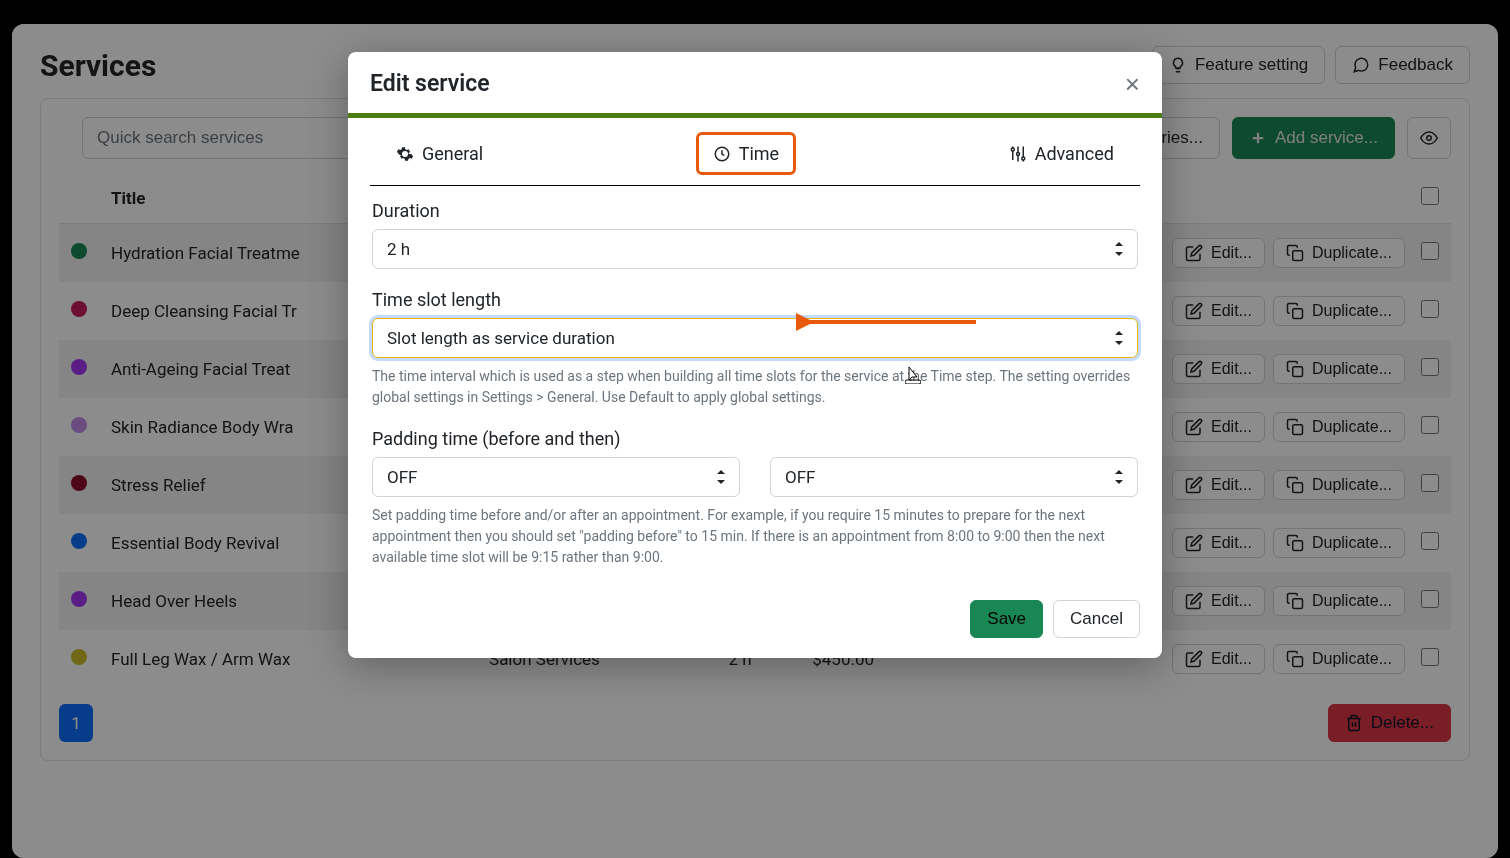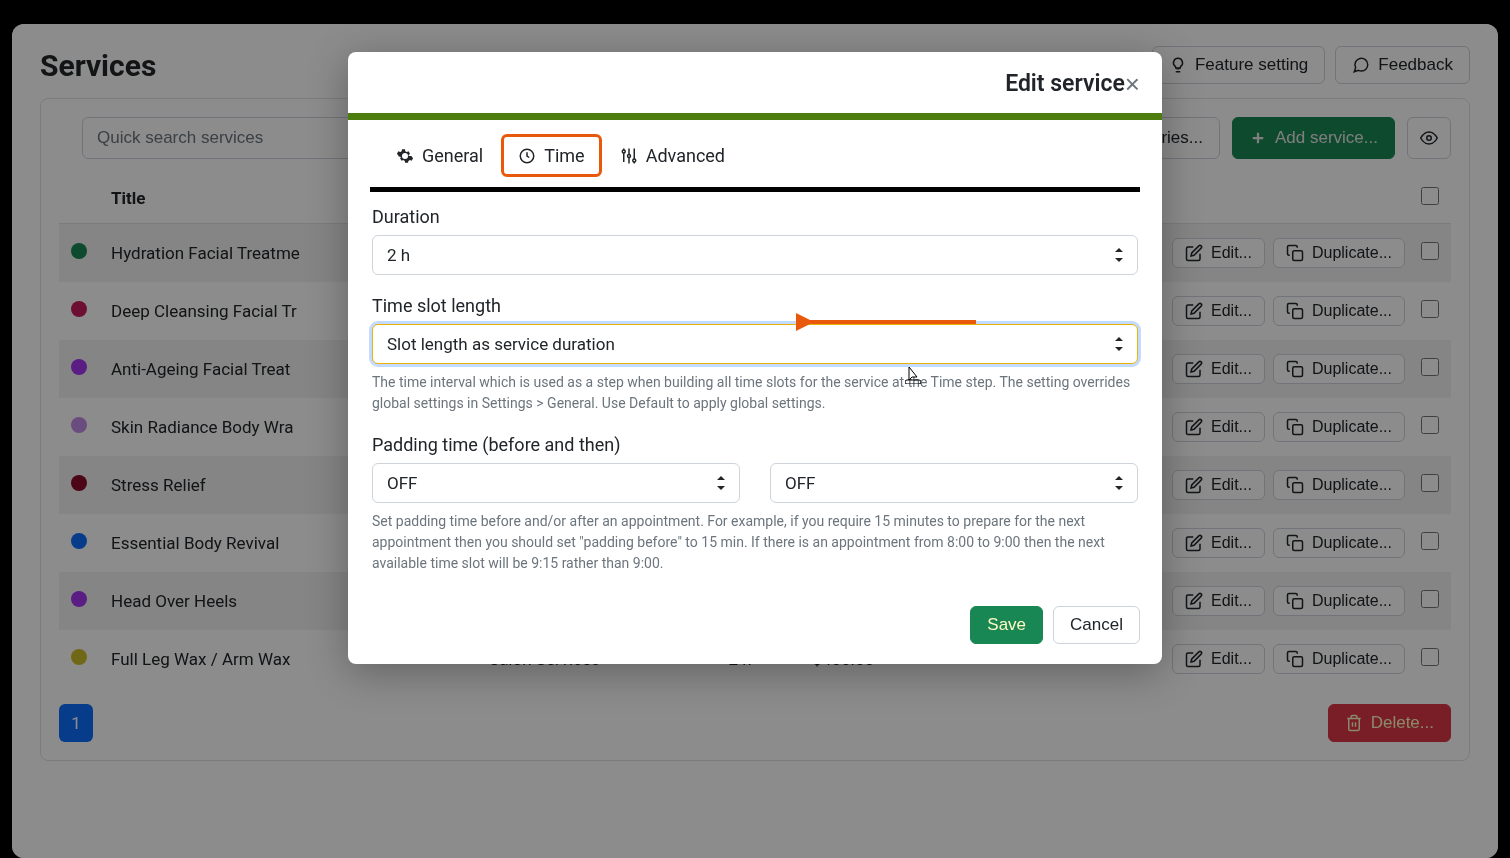--- a/index.html
+++ b/index.html
@@ -51,21 +51,21 @@
   color: #212529;
   border-radius: 6px;
   padding: 8px 16px;
   font-size: 17px;
   cursor: pointer;
   white-space: nowrap;
 }
 .btn svg { width: 18px; height: 18px; flex: none; }
 .btn-sm { padding: 5px 12px; font-size: 16px; }
 .btn-green { background: #198754; border-color: #198754; color: #e5e5e5; }
-.btn-red { background: #dc3545; border-color: #dc3545; color: #fef9c3; }
+.btn-red { background: #dc3545; border-color: #dc3545; color: #0f172a; }
 .btn-icon-only { padding: 8px 12px; }
 
 .card {
   border: 1px solid #dee2e6;
   border-radius: 8px;
   padding: 18px;
 }
 .card-top {
   display: flex;
   justify-content: space-between;
@@ -137,43 +137,44 @@
   transform: translateX(-50%);
   width: 814px;
   background: #fff;
   border-radius: 8px;
   box-shadow: 0 8px 40px rgba(0,0,0,0.3);
   overflow: hidden;
 }
 .modal-header {
   display: flex;
   align-items: center;
-  justify-content: flex-end;
+  justify-content: space-between;
   padding: 18px 22px 16px;
-  border-bottom: 7px solid #4d7c0f;
+  border-bottom: 5px solid #4d7c0f;
 }
 .modal-title {
   font-size: 23px;
   font-weight: 600;
   color: #212529;
 }
 .close-x {
   font-size: 26px;
   color: #6c757d;
   background: none;
   border: none;
   cursor: pointer;
   line-height: 1;
 }
 .modal-body { padding: 0 22px 10px; }
 .tabs {
   display: flex;
-  gap: 4px;
+  gap: 18px;
   padding: 14px 12px 10px;
-  border-bottom: 5px solid #000000;
+  border-bottom: 1px solid #000000;
+  justify-content: space-between;
 }
 .tab {
   display: inline-flex;
   align-items: center;
   gap: 8px;
   padding: 8px 14px;
   border-radius: 6px;
   font-size: 18px;
   color: #212529;
   cursor: pointer;
@@ -220,21 +221,21 @@
   box-shadow: 0 0 0 3px rgba(13,110,253,.25);
 }
 .row-2 { display: flex; gap: 30px; }
 .row-2 > * { flex: 1; }
 .modal-footer {
   padding: 16px 22px 20px;
   display: flex;
   justify-content: flex-end;
   gap: 10px;
 }
-.btn-save { background: #198754; border-color: #198754; color: #fef9c3; }
+.btn-save { background: #198754; border-color: #198754; color: #000000; }
 .arrow-annot {
   position: absolute;
   left: 448px;
   top: 260px;
   pointer-events: none;
 }
 .cursor-annot {
   position: absolute;
   left: 557px;
   top: 314px;

